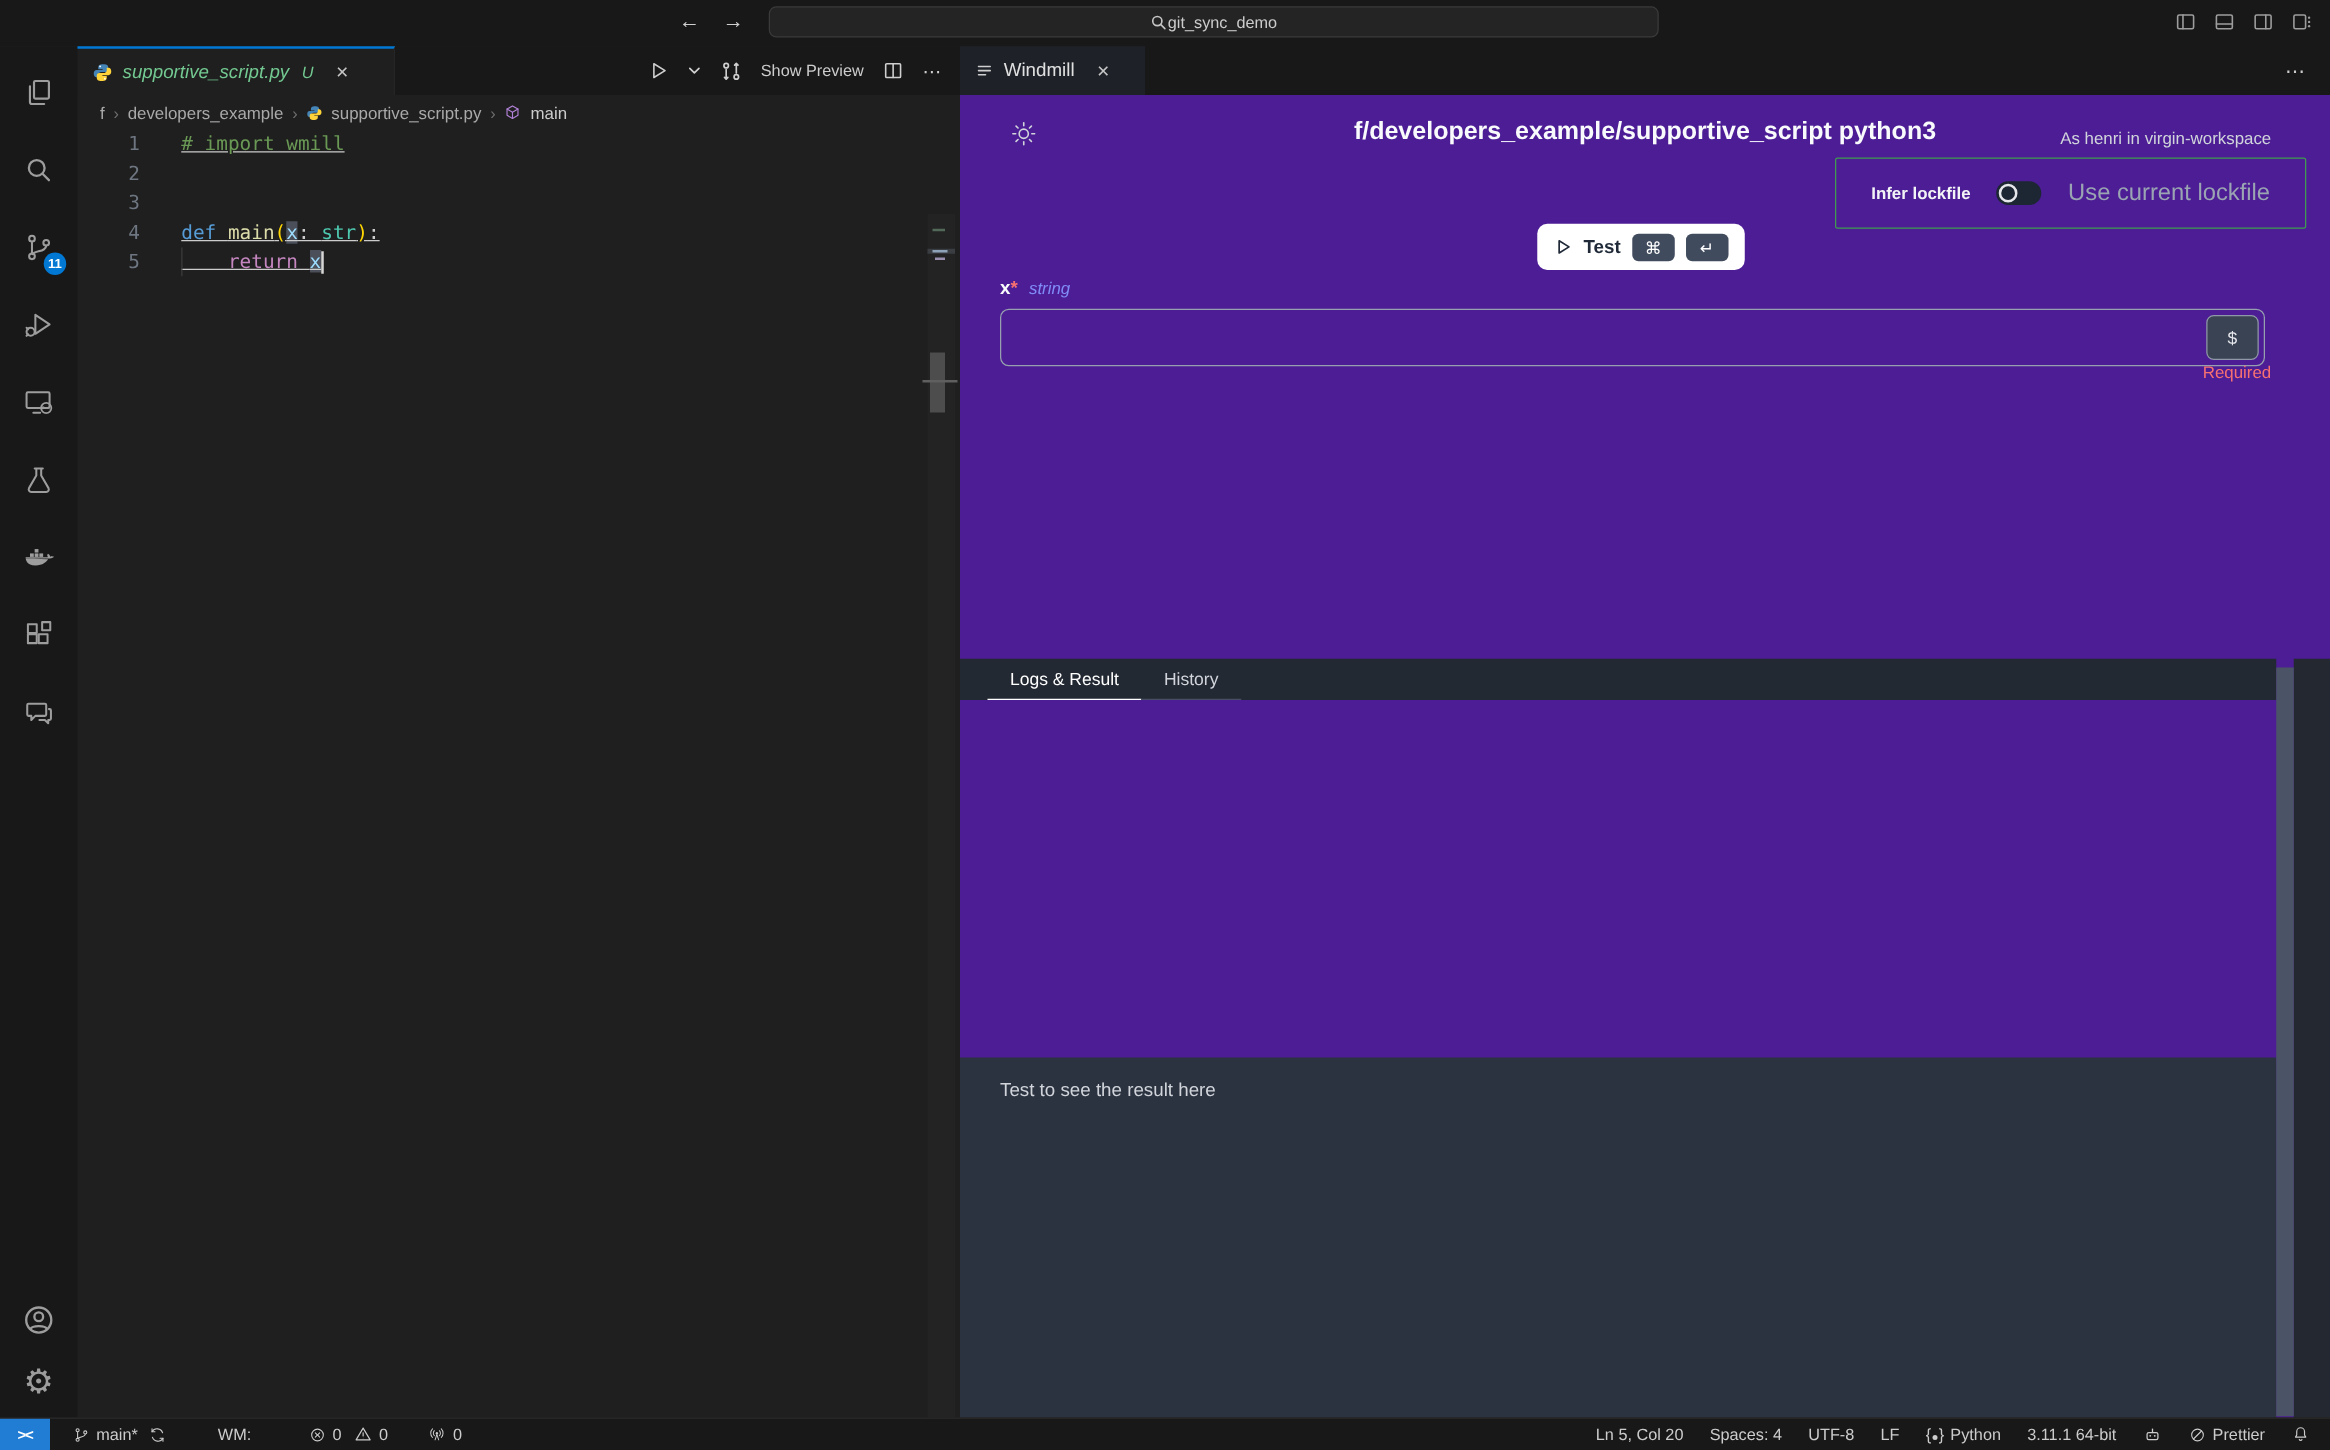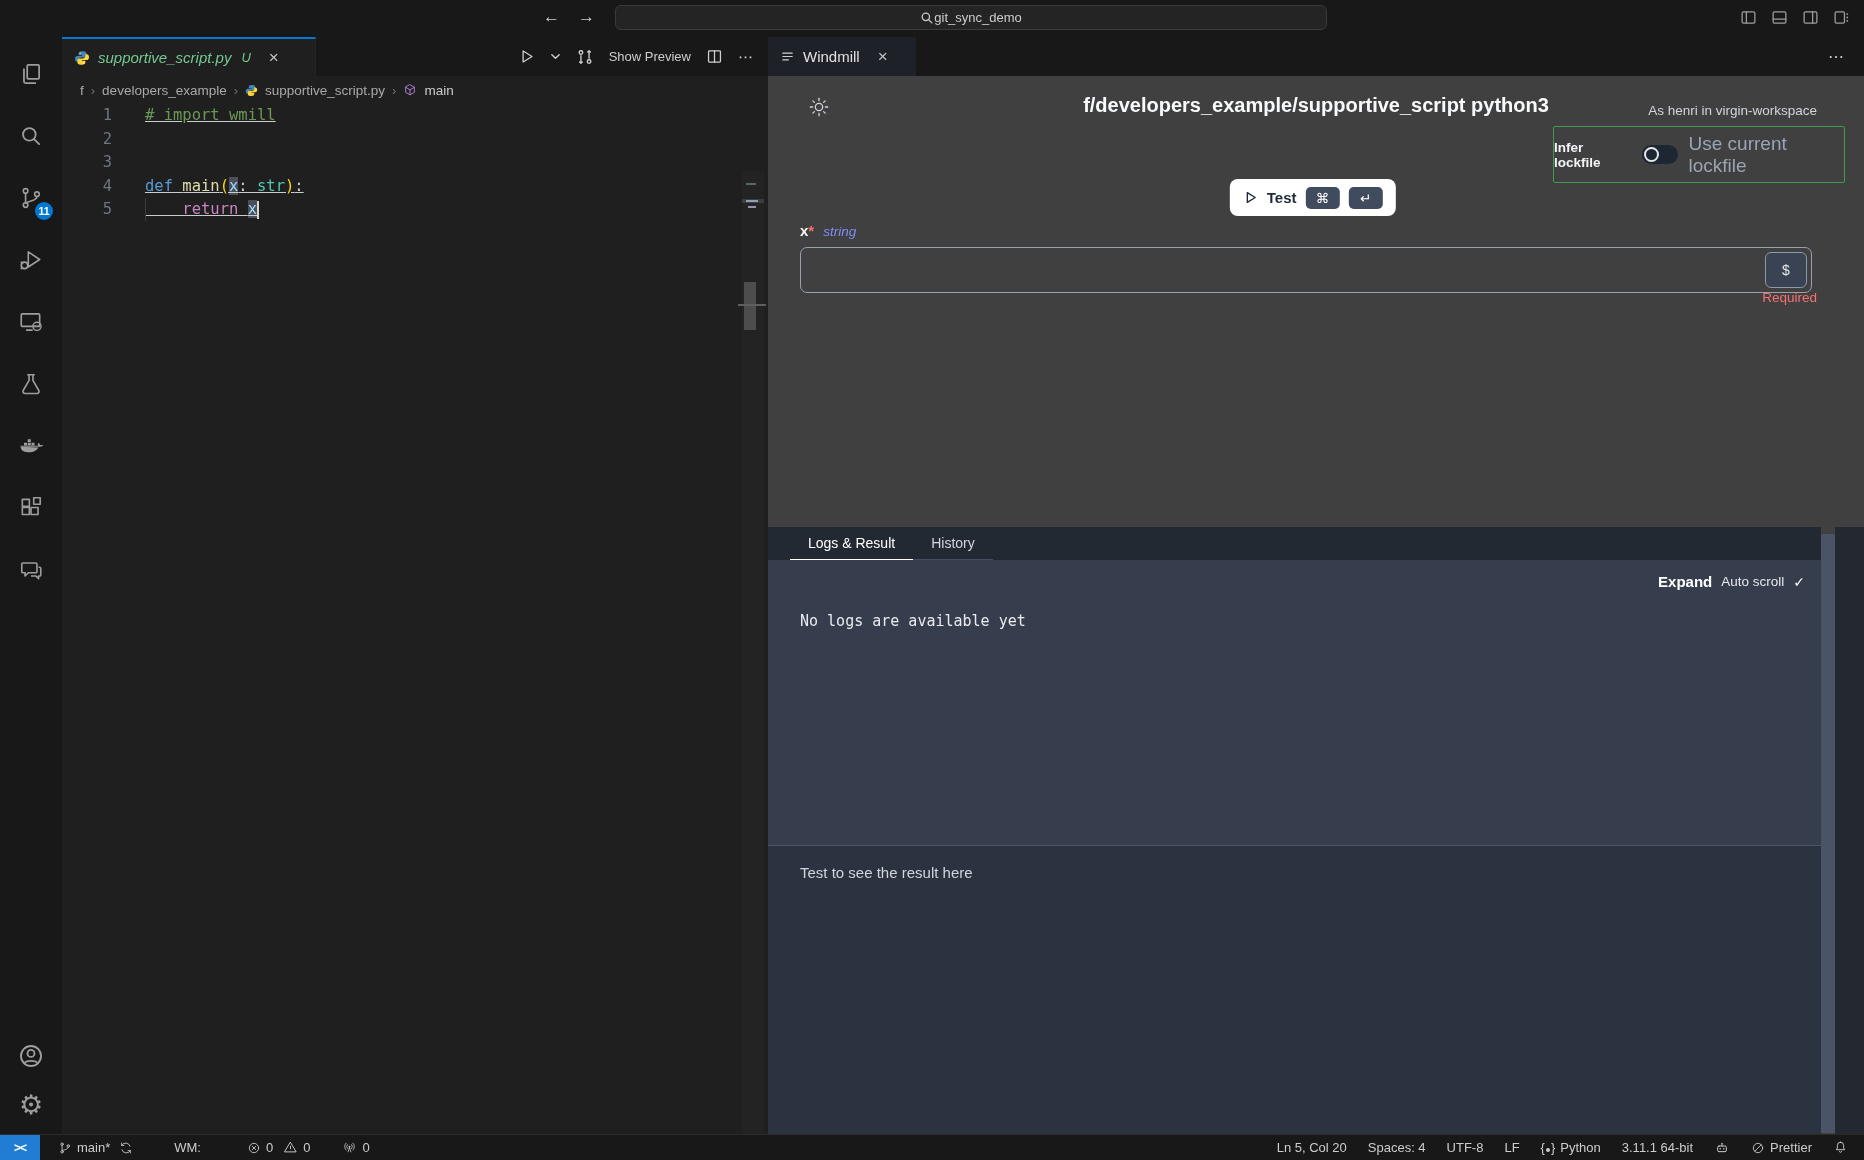--- a/index.html
+++ b/index.html
@@ -57,27 +57,27 @@
   .mm-hlrow{position:absolute;left:0;right:0;height:4px;background:#3a3d42;}
   .mm-thumb{position:absolute;left:2px;width:12px;height:48px;background:#4d4d4d;}
   .mm-cross{position:absolute;left:-4px;width:28px;height:2px;background:#5f5f5f;}
 
   
   .panel{position:absolute;top:37px;left:768px;right:0;bottom:25px;background:#181818;}
   .panel-tabbar{position:absolute;top:0;left:0;right:0;height:39px;background:#181818;display:flex;align-items:stretch;}
   .ptab{display:flex;align-items:center;gap:8px;padding:0 12px;width:148px;box-sizing:border-box;background:#1e2228;}
   .ptab-label{font-size:15px;color:#e0e0e0;}
   .panel-more{margin-left:auto;align-self:center;padding-right:18px;color:#cccccc;font-size:16px;letter-spacing:2px;}
-  .panel-body{position:absolute;top:39px;left:0;right:0;bottom:0;background:#404040;}
+  .panel-body{position:absolute;top:39px;left:0;right:0;bottom:0;background:#4c1d95;}
 
   .sun{position:absolute;left:40px;top:20px;}
   .wm-title{position:absolute;left:0;right:0;top:18px;text-align:center;font-size:20px;font-weight:600;color:#f8fafc;}
   .wm-context{position:absolute;right:47px;top:27px;font-size:13.5px;color:#d1d5db;}
-  .lockbox{position:absolute;right:19px;top:50px;width:292px;height:57px;border:1.5px solid #3e9b4f;border-radius:2px;
-      display:flex;align-items:center;justify-content:center;gap:11px;box-sizing:border-box;}
+  .lockbox{position:absolute;right:19px;top:50px;width:377px;height:57px;border:1.5px solid #3e9b4f;border-radius:2px;
+      display:flex;align-items:center;justify-content:center;gap:21px;box-sizing:border-box;}
   .lock-on{font-size:13.5px;font-weight:600;color:#f3f4f6;}
   .lock-off{font-size:19px;color:#9aa4b2;}
   .toggle{width:36px;height:19px;border-radius:10px;background:#1d2633;position:relative;flex:none;}
   .knob{position:absolute;left:2px;top:2px;width:15px;height:15px;border-radius:50%;border:2px solid #e5e7eb;box-sizing:border-box;}
 
   .test-btn{position:absolute;left:50%;transform:translateX(-52%);top:103px;height:37px;background:#ffffff;
       border-radius:8px;display:flex;align-items:center;gap:9px;padding:0 13px;}
   .test-label{font-size:15px;font-weight:700;color:#1f2937;}
   .keycap{min-width:26px;height:22px;background:#414b5e;border-radius:5px;color:#fff;font-size:13.5px;
       display:flex;align-items:center;justify-content:center;padding:0 4px;}
@@ -384,28 +384,20 @@
       <div class="arg-input">
         <div class="dollar-btn">$</div>
       </div>
       <div class="required">Required</div>
 
       <div class="lr-tabs">
         <div class="lr-tab active">Logs &amp; Result</div>
         <div class="lr-tab inactive">History</div>
       </div>
 
-      <div class="logs-pane">
-        <div class="logs-head">
-          <span class="expand">Expand</span>
-          <span class="autoscroll">Auto scroll</span>
-          <span class="check">✓</span>
-        </div>
-        <div class="no-logs">No logs are available yet</div>
-      </div>
 
       <div class="result-pane">
         <div class="result-text">Test to see the result here</div>
       </div>
 
       <div class="pscroll-track"></div>
       <div class="pscroll-thumb"></div>
     </div>
   </div>
 

